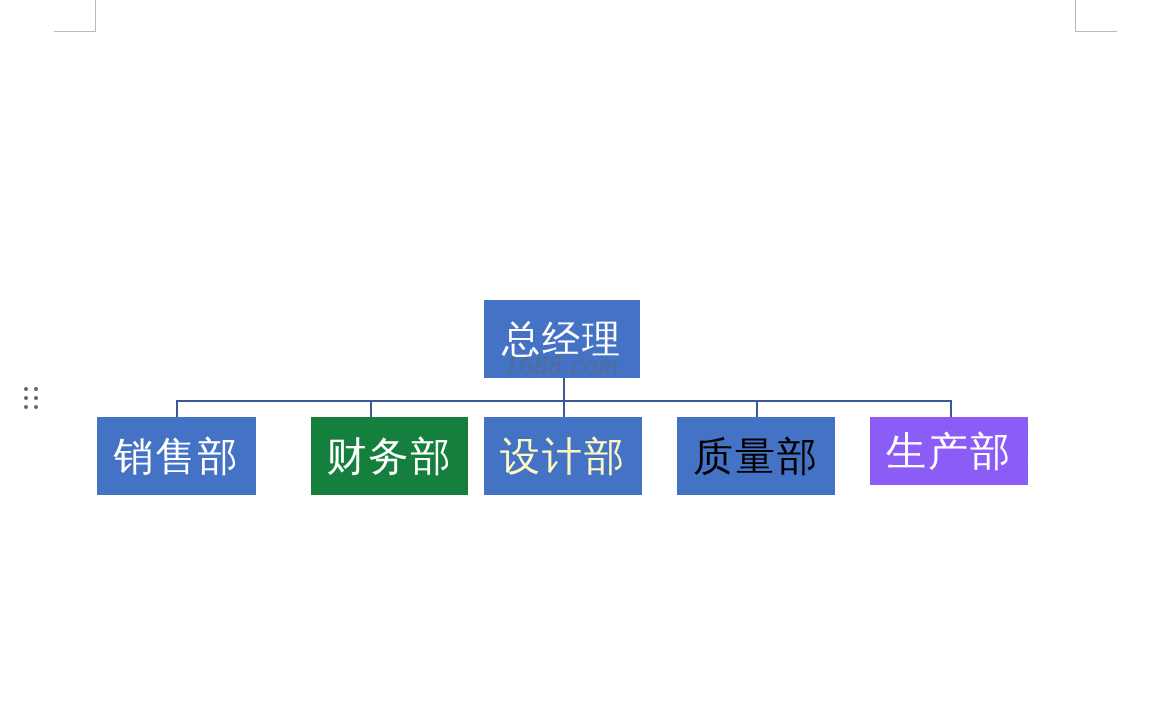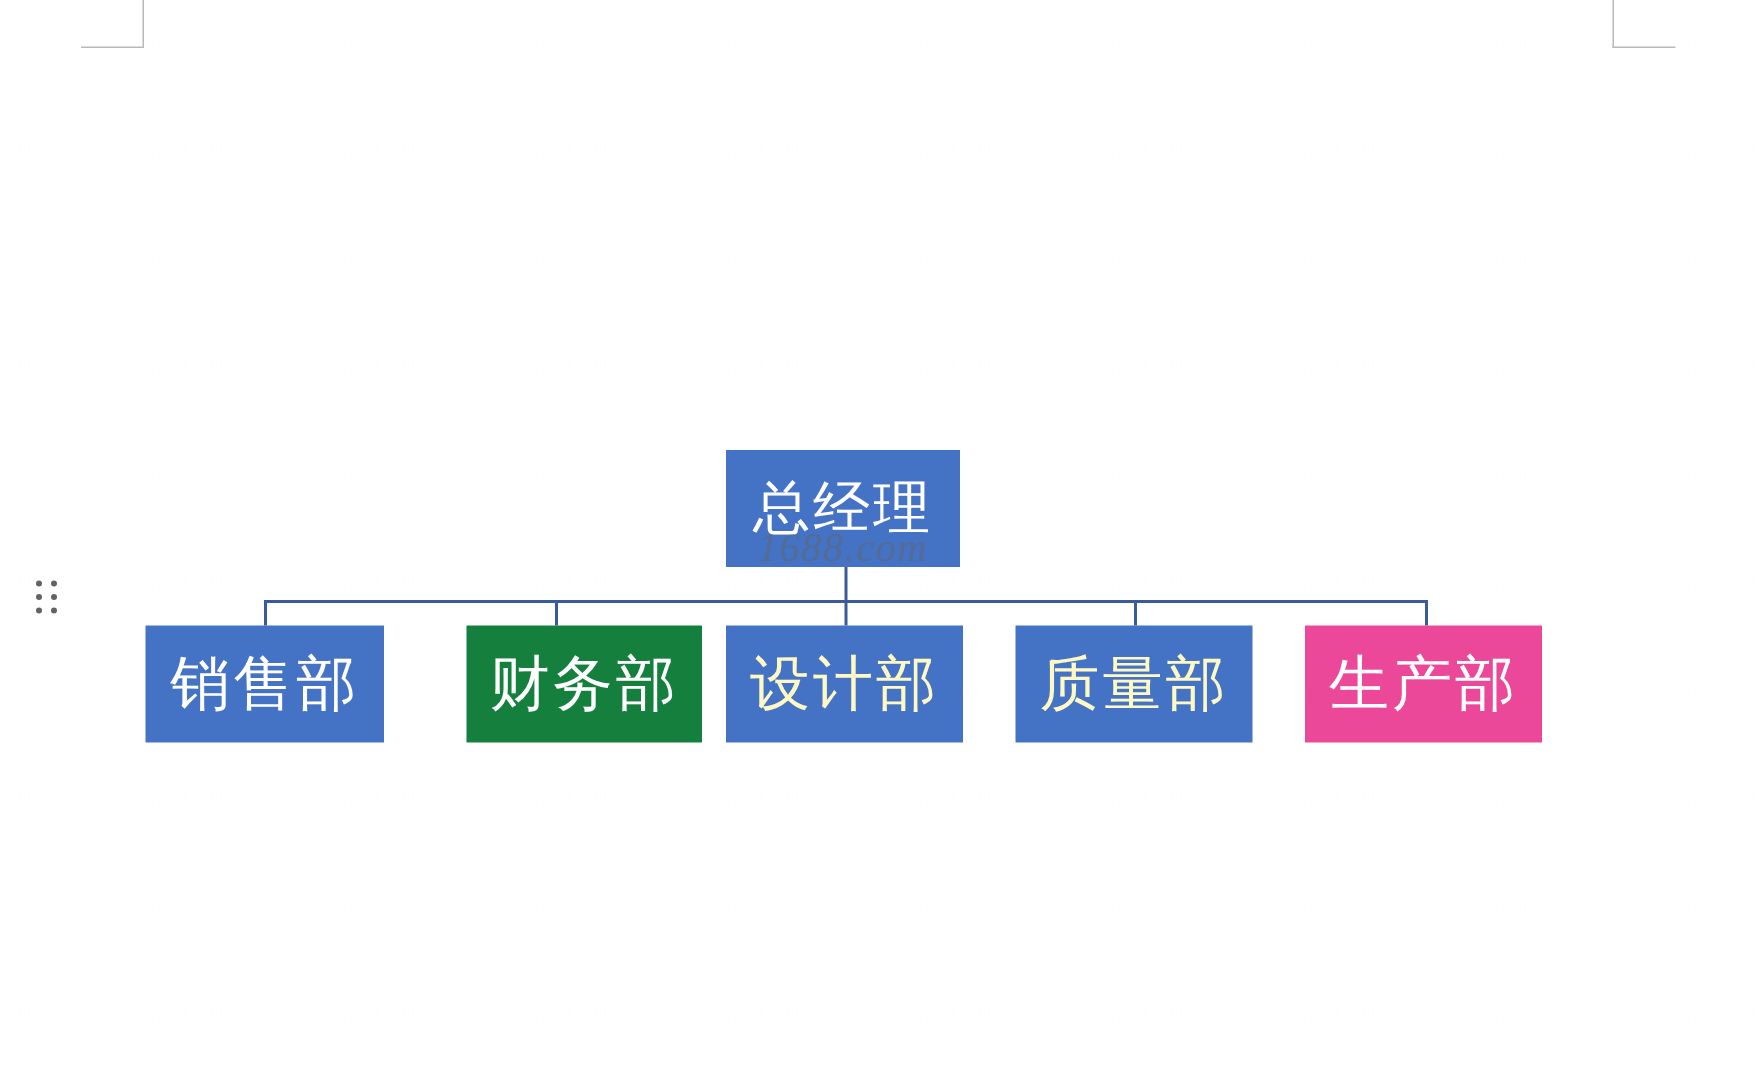--- a/index.html
+++ b/index.html
@@ -297,23 +297,23 @@
         <div class="node-box node-child" style="left: 97px; top: 417px; width: 159px; height: 78px; background: rgb(68, 114, 196);">
           <span class="node-label" style="color: rgb(255, 255, 255);">销售部</span>
         </div>
         <div class="node-box node-child" style="left: 275px; top: 417px; width: 157px; height: 78px; background: #15803d; margin-left: 36px;">
           <span class="node-label" style="color: rgb(255, 255, 255);">财务部</span>
         </div>
         <div class="node-box node-child" style="left: 484px; top: 417px; width: 158px; height: 78px; background: rgb(68, 114, 196);">
           <span class="node-label" style="color: #fef9c3;">设计部</span>
         </div>
         <div class="node-box node-child" style="left: 677px; top: 417px; width: 158px; height: 78px; background: rgb(68, 114, 196);">
-          <span class="node-label" style="color: #fef9c3;">质量部</span>
-        </div>
-        <div class="node-box node-child" style="left: 870px; top: 417px; width: 158px; height: 78px; background: #ec4899;">
+          <span class="node-label" style="color: #000000;">质量部</span>
+        </div>
+        <div class="node-box node-child" style="left: 870px; top: 417px; width: 158px; height: 68px; background: #8b5cf6;">
           <span class="node-label" style="color: rgb(255, 255, 255);">生产部</span>
         </div>
       </div>
 
   </div>
 
   <div id="fg-watermark">1688.com</div>
 
 </div>
 

